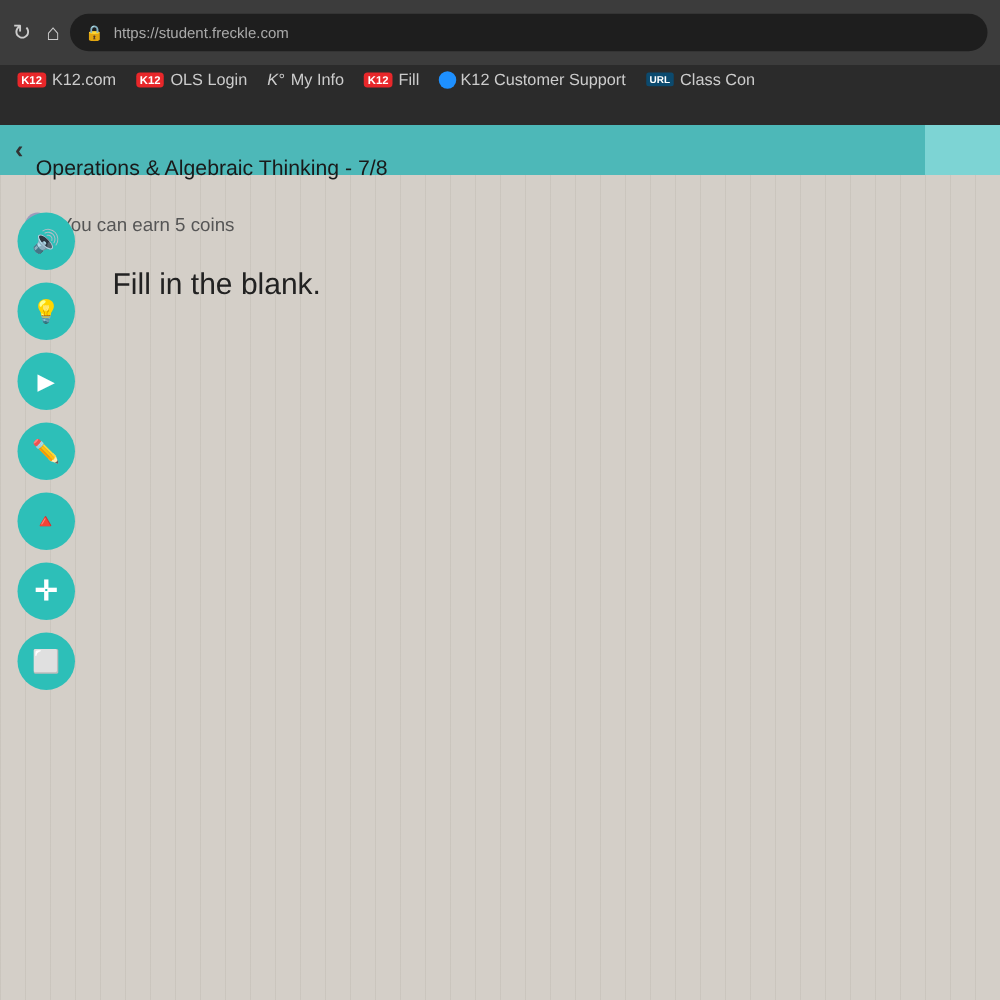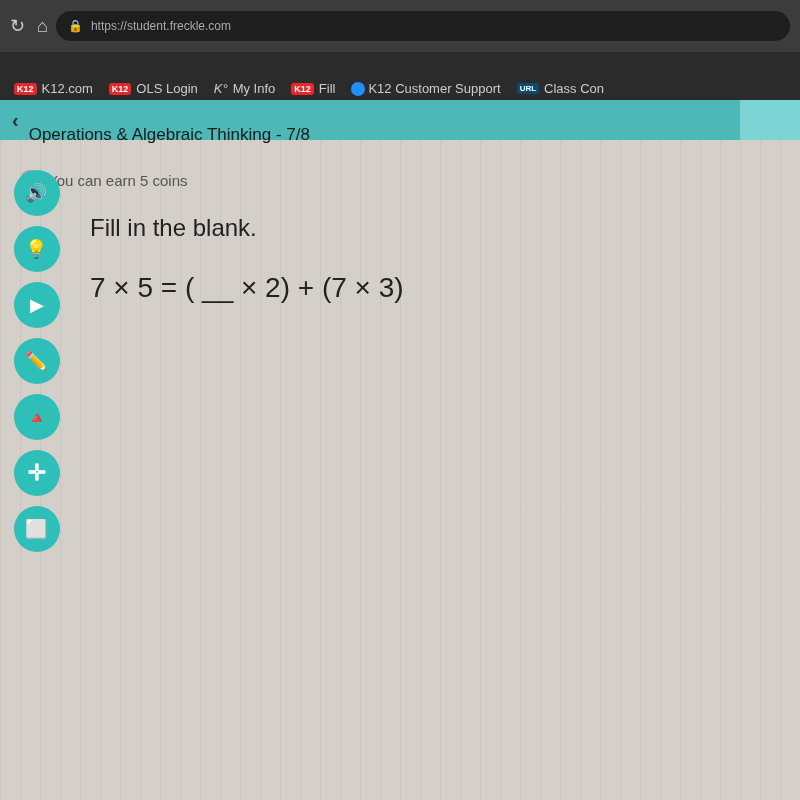--- a/index.html
+++ b/index.html
@@ -41,21 +41,21 @@
       color: #aaa;
       font-size: 12px;
       gap: 8px;
     }
 
     
     .nav-bar {
       background: #2b2b2b;
       height: 48px;
       display: flex;
-      align-items: flex-end;
+      align-items: flex-start;
       padding: 0 8px;
       gap: 4px;
     }
 
     .nav-link {
       color: #ccc;
       font-size: 13px;
       padding: 4px 6px;
       display: flex;
       align-items: center;
@@ -259,21 +259,20 @@
 
   <div class="question-area">
 
     <div class="coins-row">
       <span class="coin-icon"></span>
       <span>You can earn 5 coins</span>
     </div>
 
     <div class="question-text">Fill in the blank.</div>
 
-    <div class="equation-text">7 × 5 = ( __ × 2) + (7 × 3)</div>
 
   </div>
 
   <div class="side-toolbar">
     <div class="tool-btn speaker" title="Speaker"></div>
     <div class="tool-btn lightbulb" title="Hint"></div>
     <div class="tool-btn play" title="Play"></div>
     <div class="tool-btn pencil" title="Draw"></div>
     <div class="tool-btn shapes" title="Shapes"></div>
     <div class="tool-btn move" title="Move"></div>

